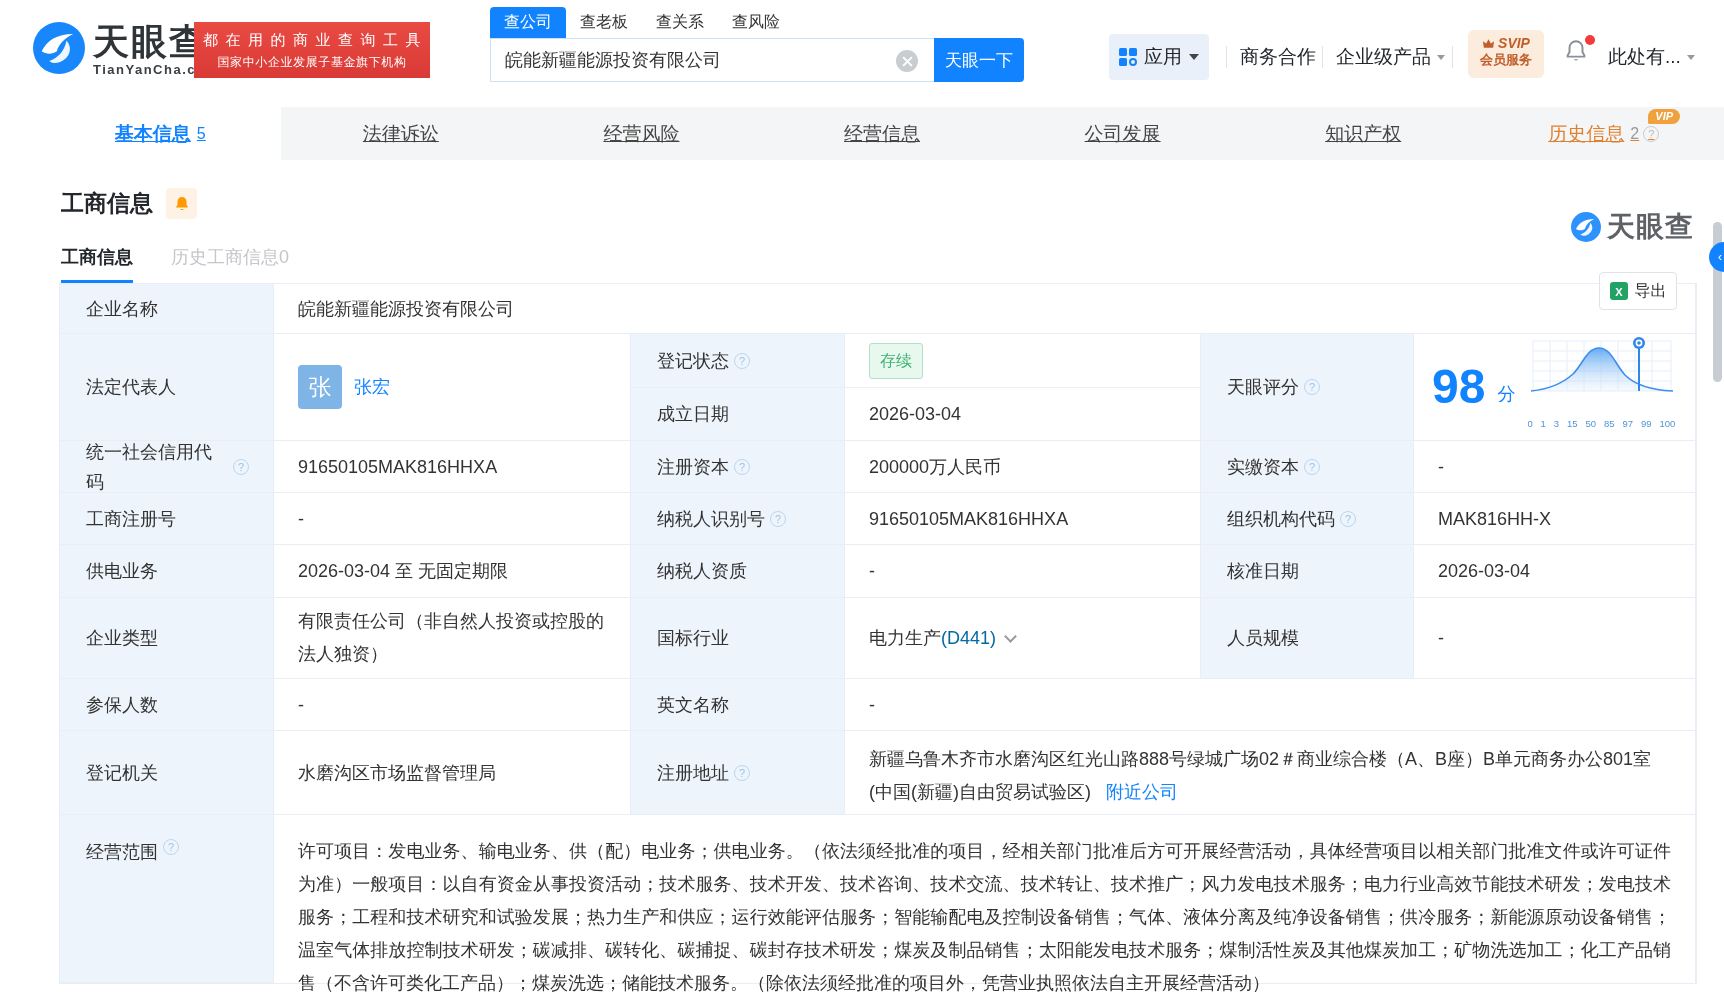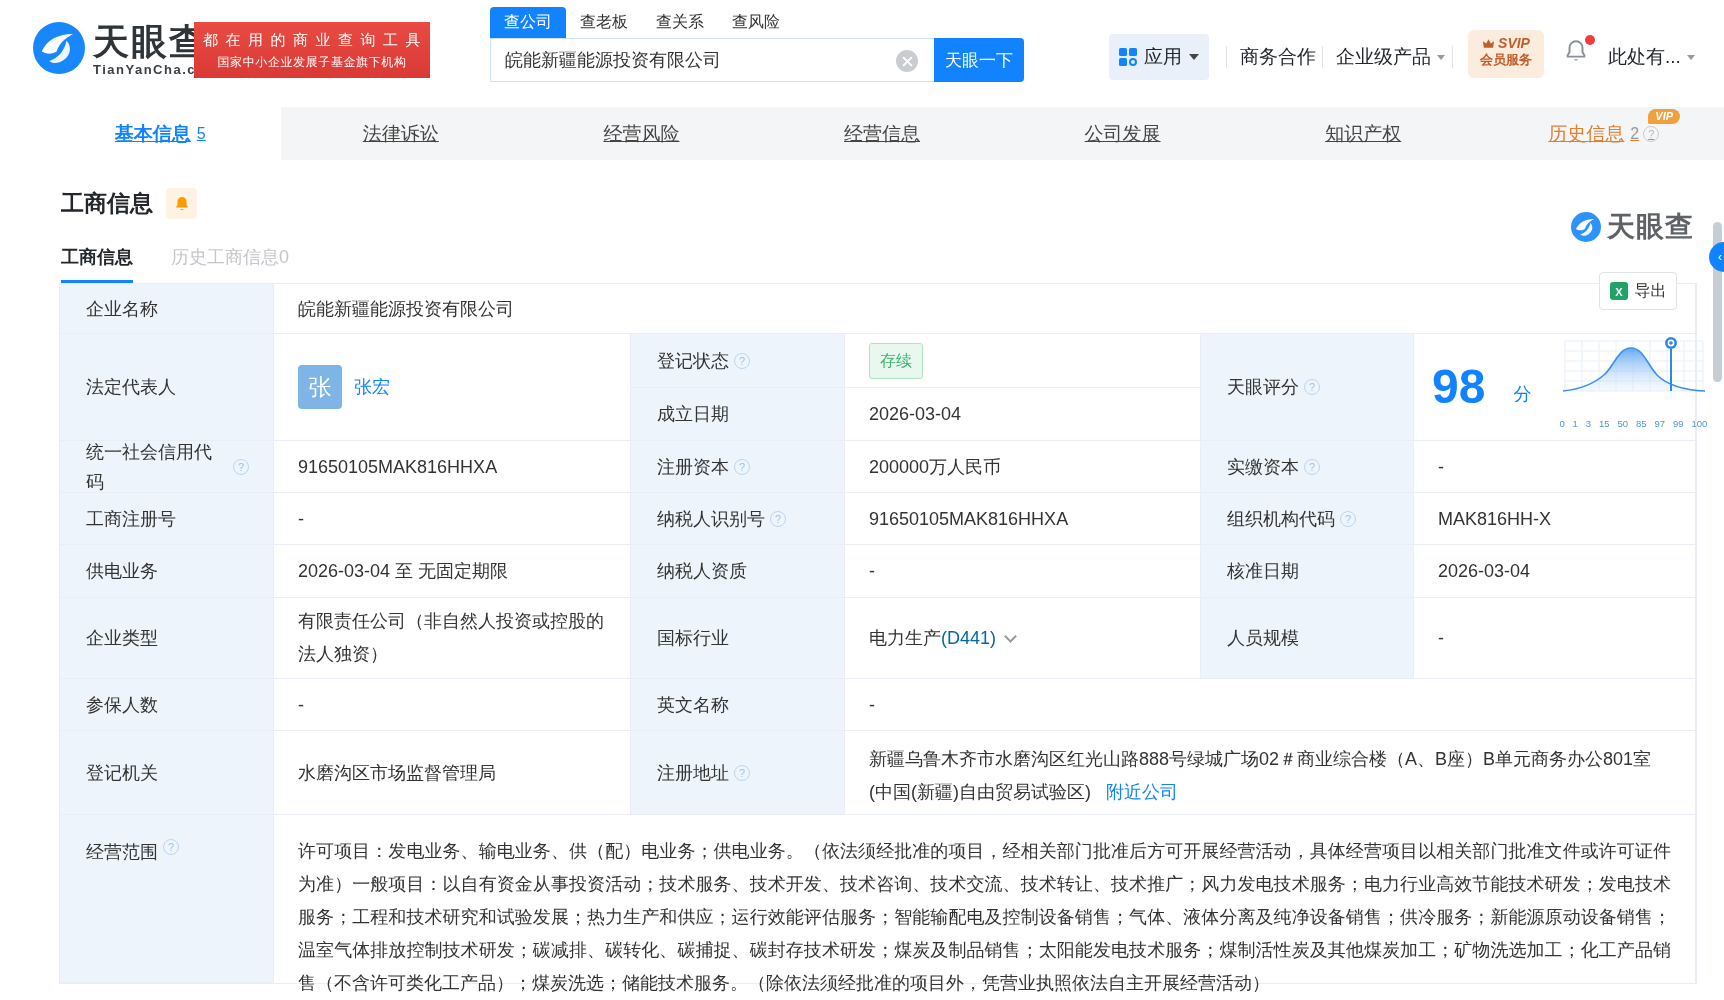--- a/index.html
+++ b/index.html
@@ -86,21 +86,21 @@
   .rs2 { grid-row:span 2; }
   .cs3 { grid-column:span 3; }
   .cs5 { grid-column:span 5; }
   .link { color:#1283ff; cursor:pointer; }
   .avatar { width:44px; height:44px; background:#7fb4e6; color:#fff; font-size:23px; border-radius:4px;
     display:flex; align-items:center; justify-content:center; margin-right:12px; flex:none; }
   .badge-green { background:#e9f8ef; border:1px solid #b2e2c6; color:#41b373; font-size:16px; padding:2px 10px; border-radius:3px; }
   .ind-code { color:#0369a1; }
   .chev { width:9px; height:9px; border-right:2px solid #999; border-bottom:2px solid #999; transform:rotate(45deg);
     margin:-4px 0 0 10px; }
-  .score-cell { padding:0 10px 0 18px; gap:26px; }
+  .score-cell { padding:0 10px 0 18px; gap:10px; }
   .score-num { font-size:48px; font-weight:bold; color:#1283ff; line-height:48px; }
   .score-unit { font-size:18px; color:#1283ff; margin:14px 0 0 2px; }
   .score-chart { width:152px; }
   .xlabels { display:flex; justify-content:space-between; font-size:9.5px; color:#4f94d8; padding:0 2px; margin-top:1px; }
   .addr-cell { display:block; padding:12px 24px; line-height:33px; }
   .scope-cell { display:block; padding:20px 24px 0; line-height:33px; font-size:18px; color:#333;
     border-bottom:none; text-align:justify; }
   .two-line { line-height:33px; }
 
   

